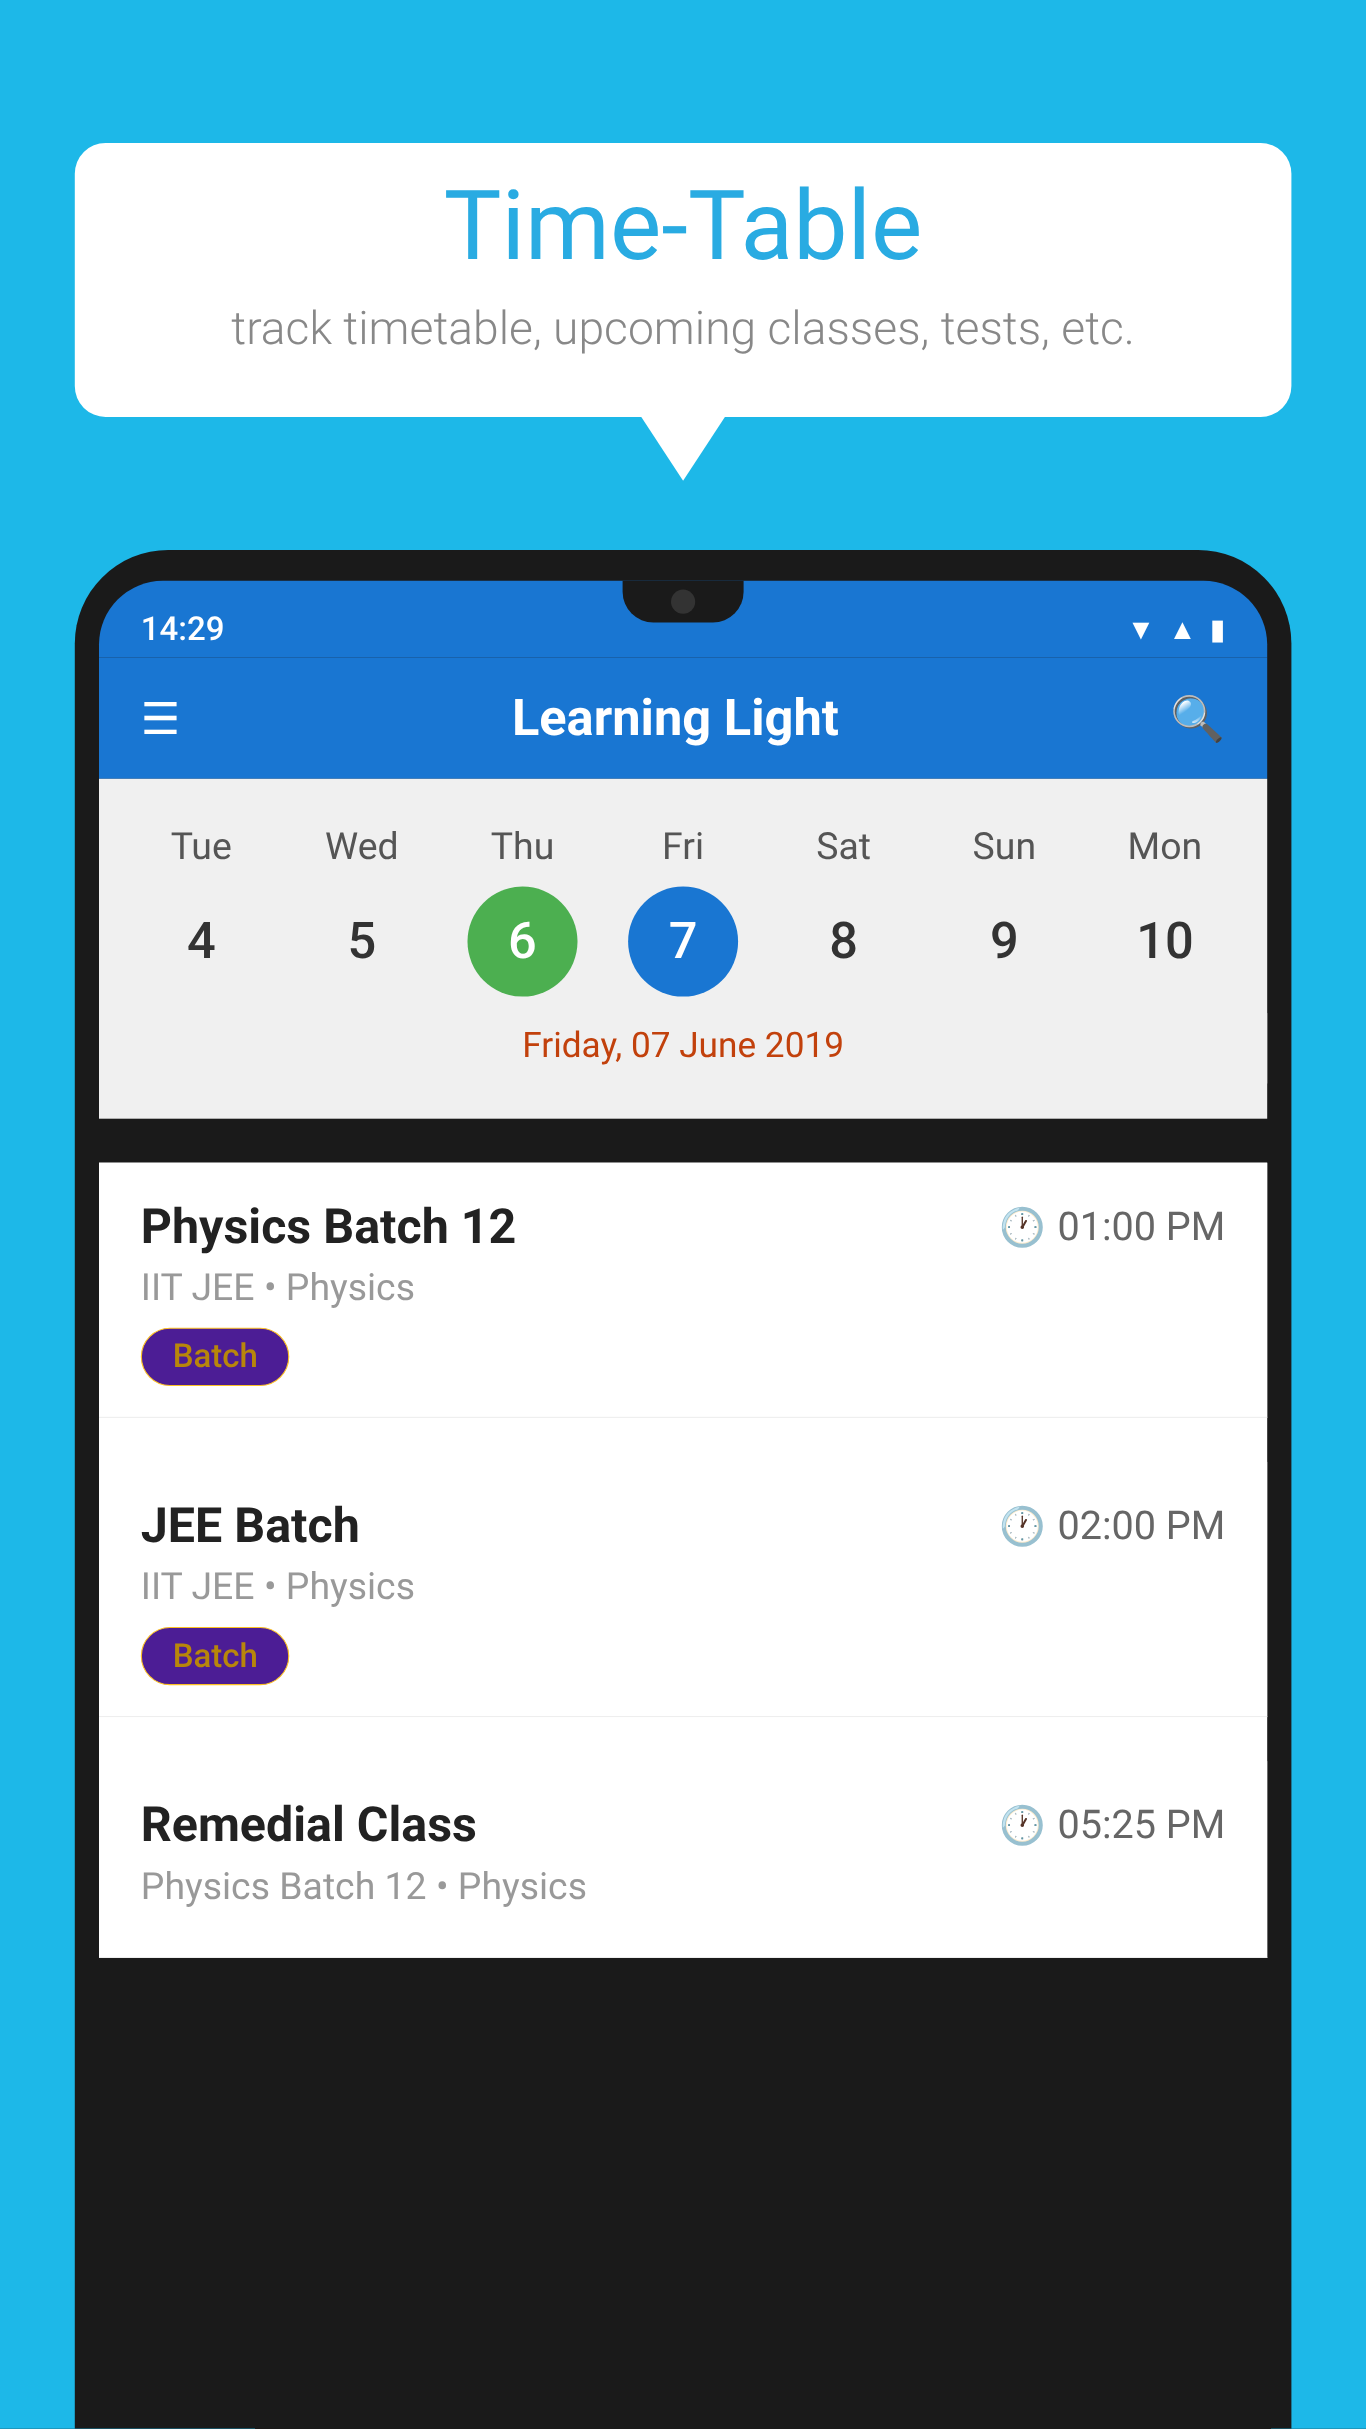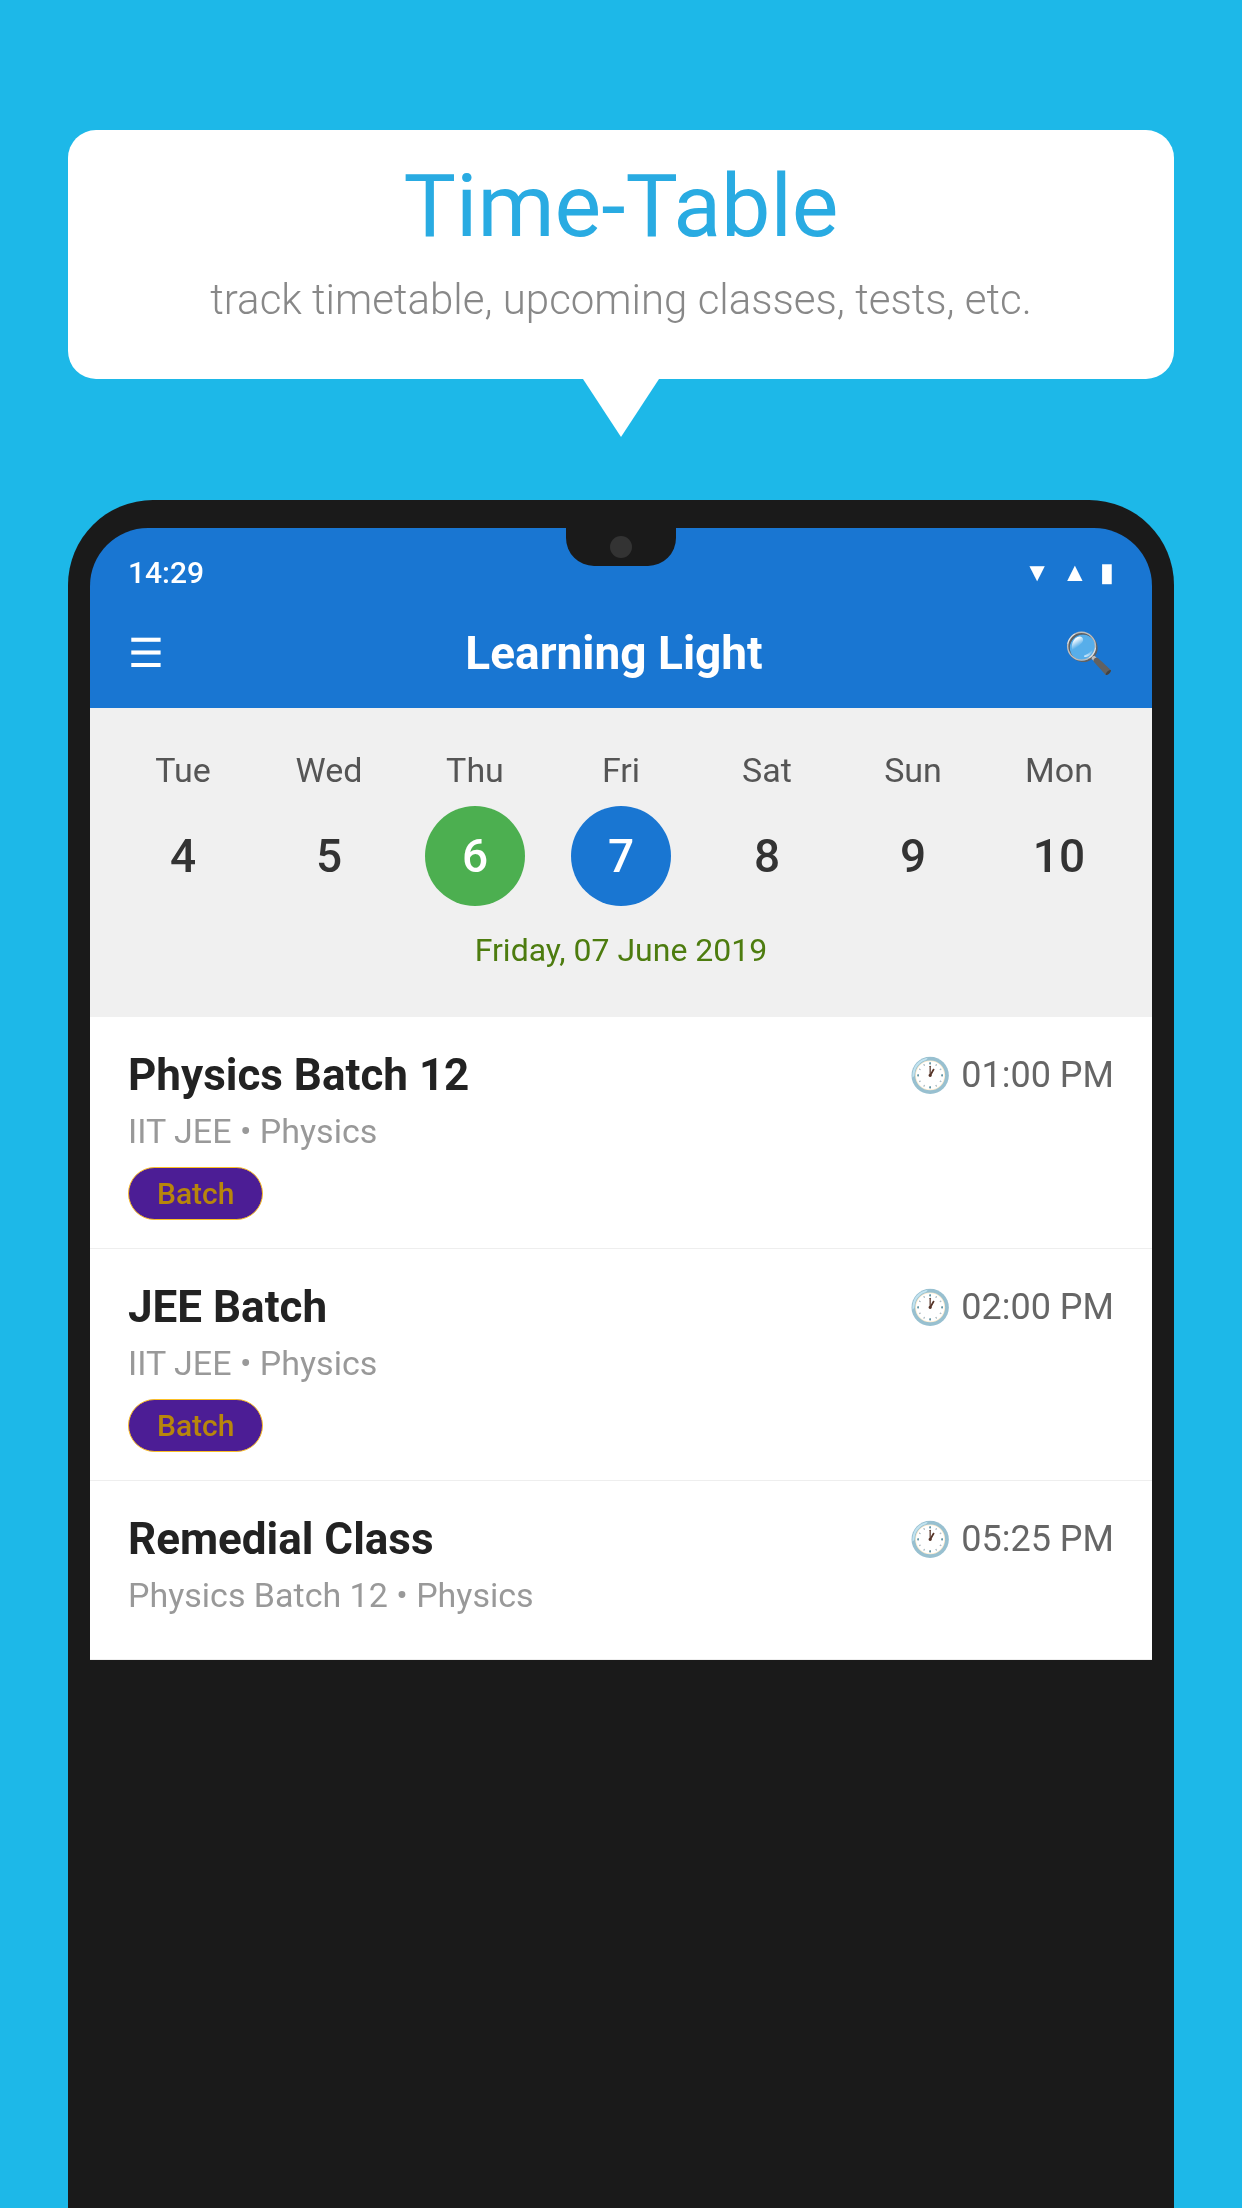--- a/index.html
+++ b/index.html
@@ -190,35 +190,36 @@
       color: white;
     }
 
     .date-num.selected {
       background: #1976D2;
       color: white;
     }
 
     .selected-date-label {
       text-align: center;
-      color: #4d7c0f;
+      color: #c2410c;
       font-size: 32px;
       padding: 10px 0 16px;
       background: #f0f0f0;
     }
 
     
     .schedule-list {
       background: white;
     }
 
     .schedule-item {
       padding: 32px 38px 28px;
       border-bottom: 1px solid #eee;
       background: white;
+      margin-top: 40px;
     }
 
     .schedule-item-header {
       display: flex;
       justify-content: space-between;
       align-items: center;
       margin-bottom: 10px;
     }
 
     .schedule-item-title {

